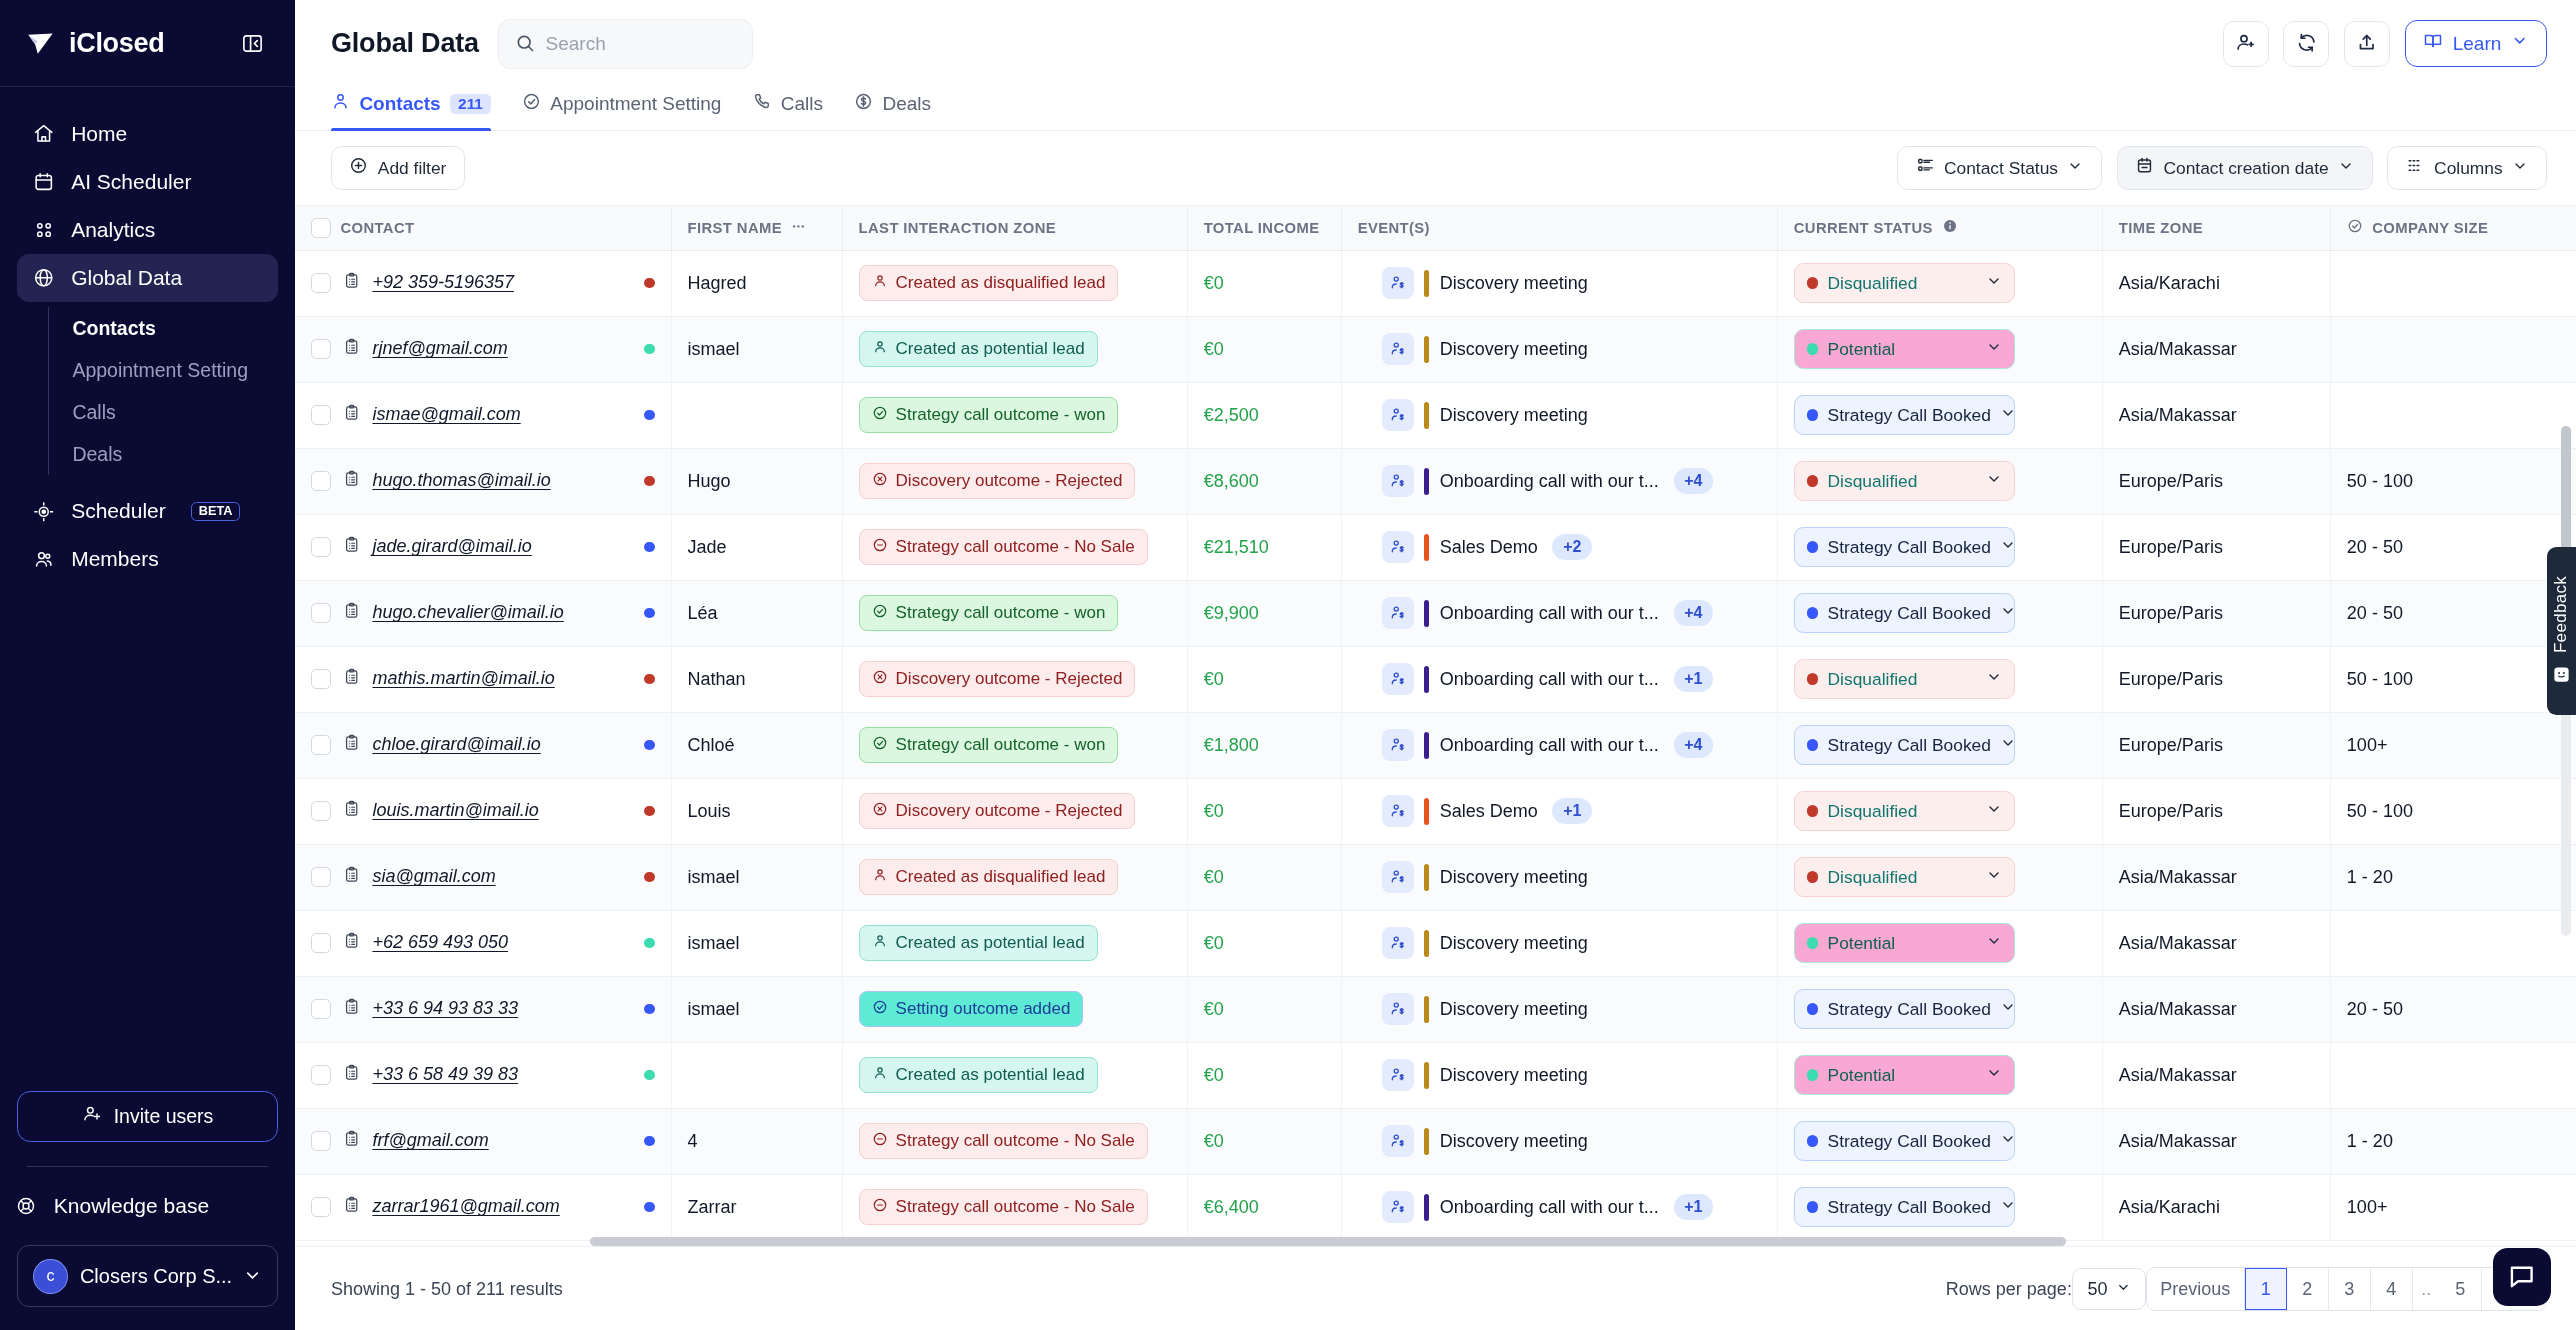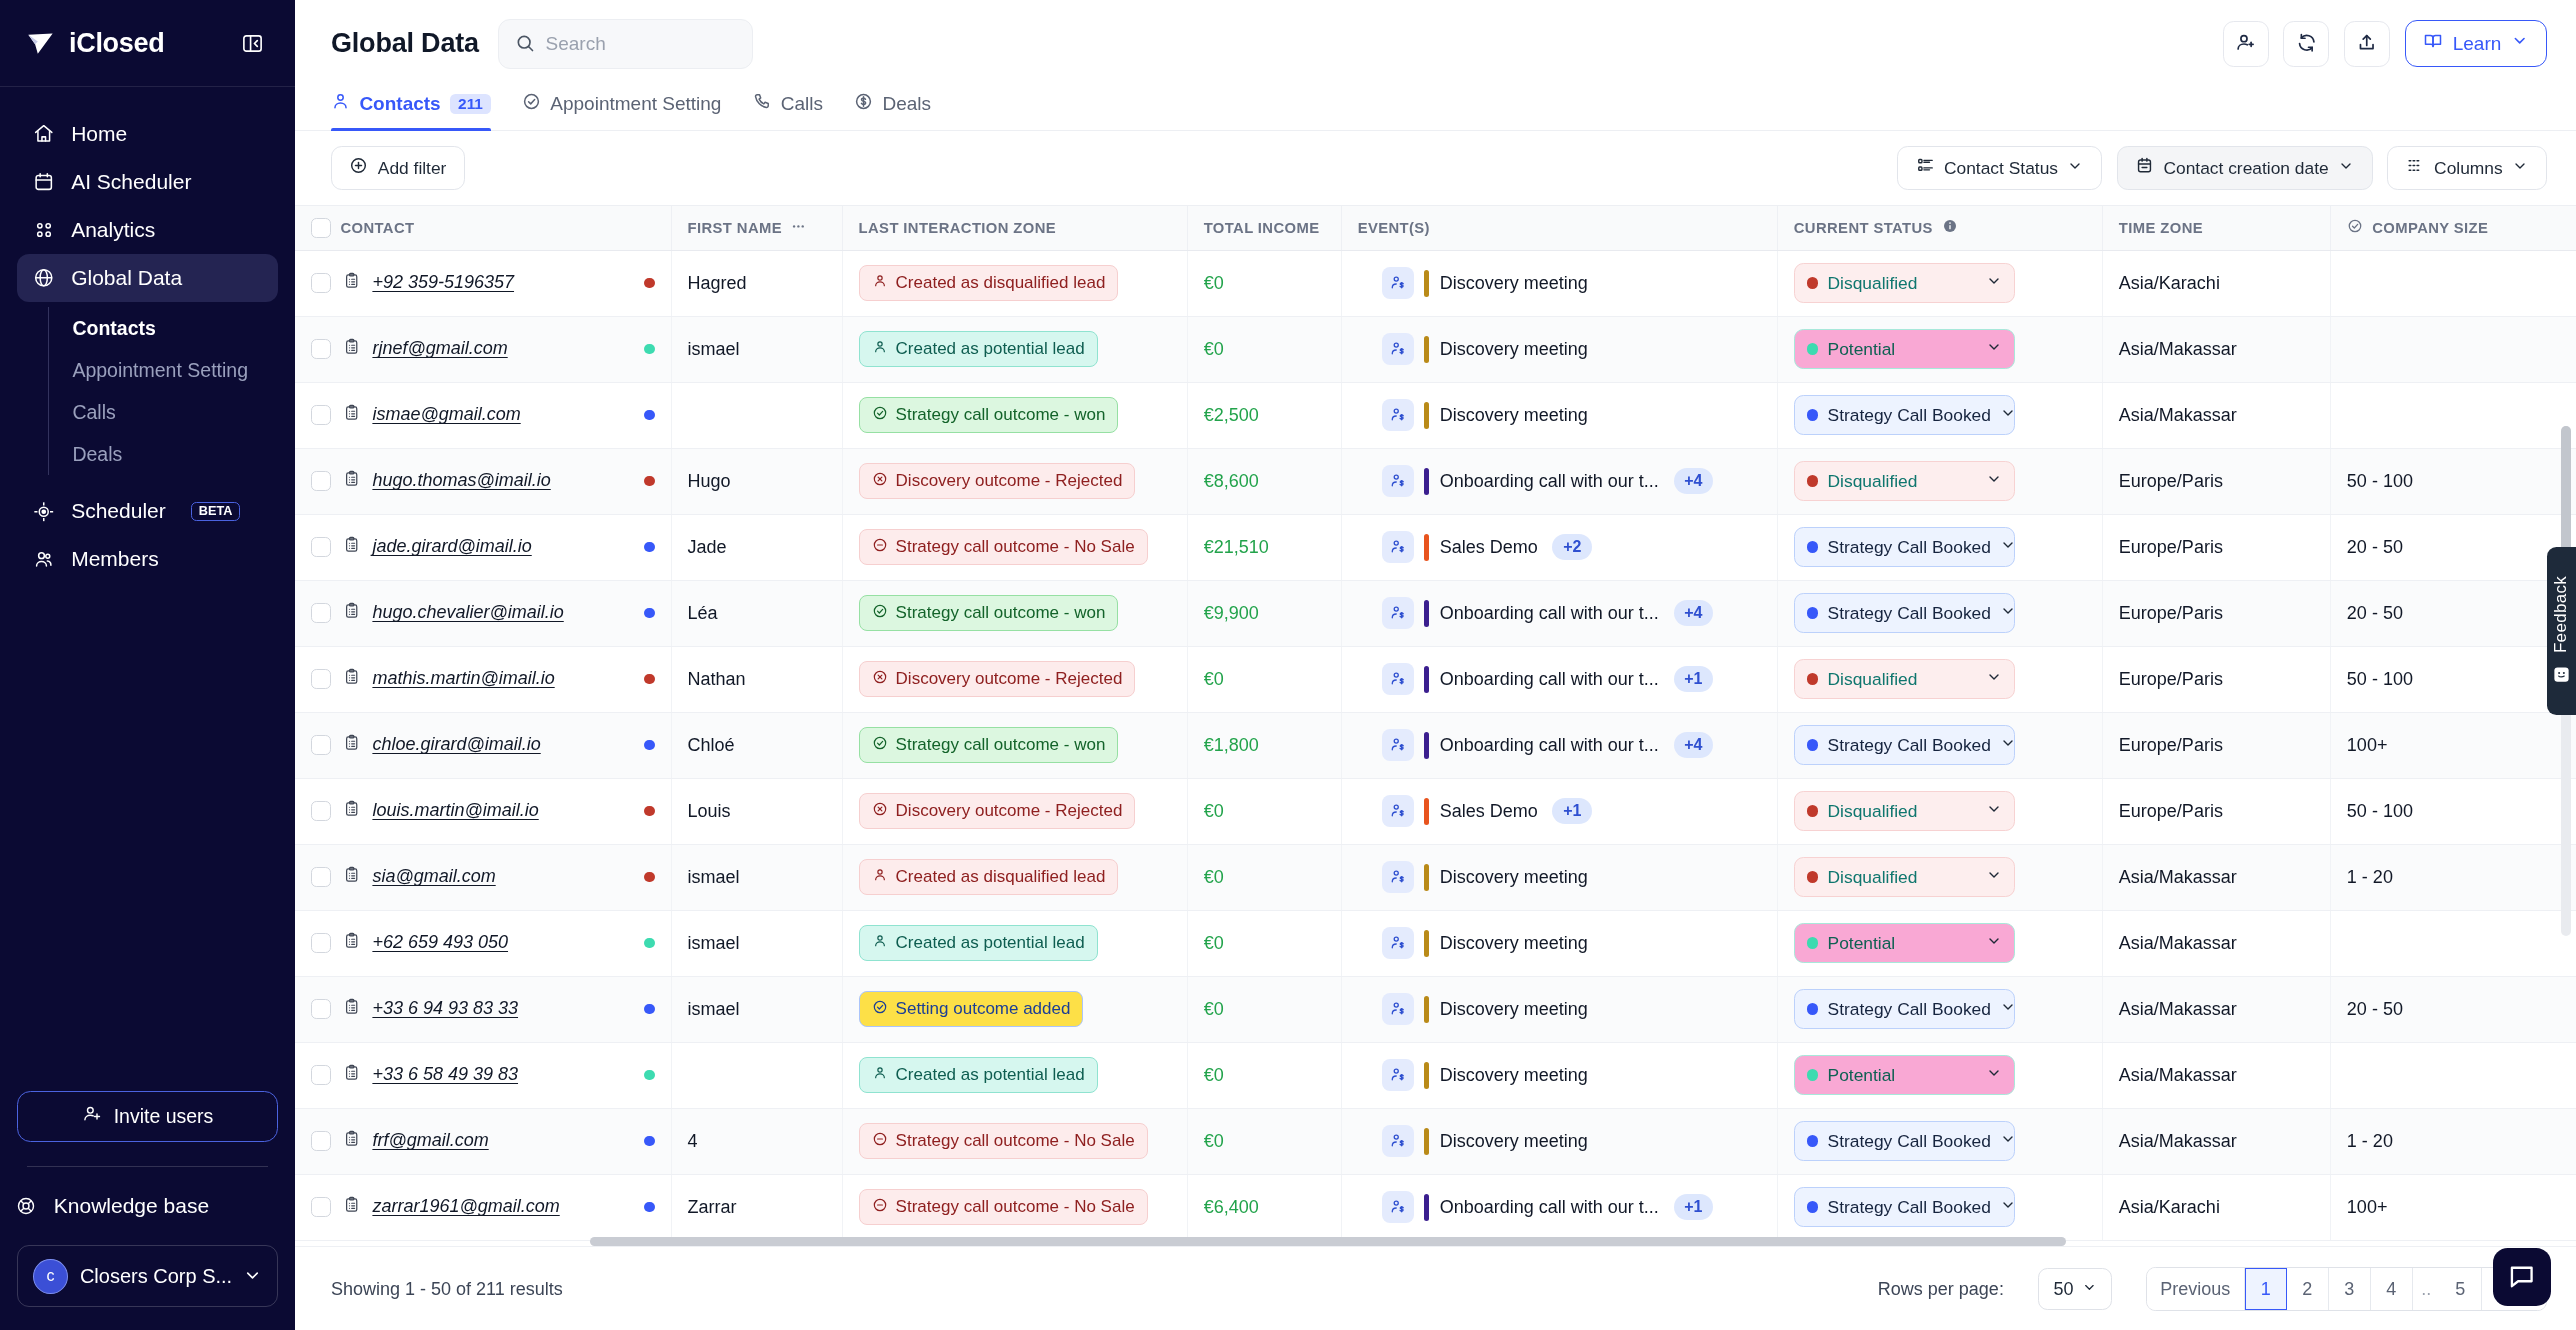--- a/index.html
+++ b/index.html
@@ -126,21 +126,21 @@
   .contact-link { text-decoration: underline; text-underline-offset: 3.4px; color:#111827; cursor:pointer; }
   .dot { width:10.7px; height:10.7px; border-radius:50%; margin-left:auto; flex:0 0 10.7px; }
 
   .pill {
     display:inline-flex; align-items:center; gap:8px; height:36px;
     border-radius: 8px; padding: 0 12px; font-size:17px; font-weight:500; white-space:nowrap;
   }
   .pill.red   { background:#fdecec; border:0.7px solid #f6cfcf; color:#8f2020; }
   .pill.teal  { background:#d6f7ef; border:0.7px solid #8fe3d0; color:#0e5d50; }
   .pill.green { background:#dcf7e0; border:0.7px solid #96e0a3; color:#13632a; }
-  .pill.blue  { background:#fde047; border:0.7px solid #aac4fb; color:#1b3e96; }
+  .pill.blue  { background:#5eead4; border:0.7px solid #aac4fb; color:#1b3e96; }
 
   .income { color:#22a34b; font-weight:500; }
 
   .event-cell { display:flex; align-items:center; gap:10.7px;margin-left:24px; }
   .ev-ico { width:32px; height:32px; border-radius:8px; background:#e4ebfd; display:flex; align-items:center; justify-content:center; flex:0 0 32px; }
   .ev-bar { width:4.7px; height:27px; border-radius:2.7px; flex:0 0 4.7px; }
   .ev-name { font-size:18px; color:#111827; overflow:hidden; text-overflow:ellipsis; }
   .ev-more { background:#dde7fd; color:#2e4fd0; font-size:16px; border-radius:670px; padding:4px 10.7px; font-weight:600; margin-left:4px; }
 
   .status-sel {
@@ -155,21 +155,21 @@
 
   
   .hscroll { position:absolute; left:295px; right:16px; bottom:85px; height:9.4px; }
   .hscroll .thumb { height:9.4px; width: 1476px; background:#c9ccd3; border-radius:5.4px; }
   .vscroll { position:absolute; right:5.4px; top:220px; height:510px; width:9.4px; background:#e9ebef; border-radius:5.4px; }
   .vscroll .vthumb { width:9.4px; height:288px; background:#c2c6cd; border-radius:5.4px; }
 
   
   .footer { height: 85px; display:flex; align-items:center; padding: 0 29.5px 0 36px; border-top:0.7px solid #eef0f4; background:#fff; }
   .showing { font-size:18px; color:#3c4556; }
-  .foot-right { margin-left:auto; display:flex; align-items:center; gap:34px;justify-content:center; }
+  .foot-right { margin-left:auto; display:flex; align-items:center; gap:0;justify-content:center; }
   .rpp-label { font-size:18px; color:#3c4556; }
   .rpp-sel { height:42px; width:74px; border:0.7px solid #dfe2e8; border-radius:9.4px; display:flex; align-items:center; justify-content:center; gap:8px; font-size:18px; color:#1f2937; cursor:pointer; }
   .pager { display:flex; align-items:center; border:0.7px solid #dfe2e8; border-radius:9.4px; overflow:hidden; }
   .pg { height:42px; min-width:42px; padding: 0 13.4px; display:flex; align-items:center; justify-content:center; font-size:18px; color:#5b6374; border-right:0.7px solid #e6e9ee; cursor:pointer; background:#fff; }
   .pg:last-child { border-right:none; }
   .pg.active { background:#eef3ff; color:#3758f9; border:1.3px solid #3758f9; }
   .pg.gap { border:none; background:transparent; color:#9aa1ae; min-width:27px; padding:0 2.7px; }
 
   
   .feedback-tab {

